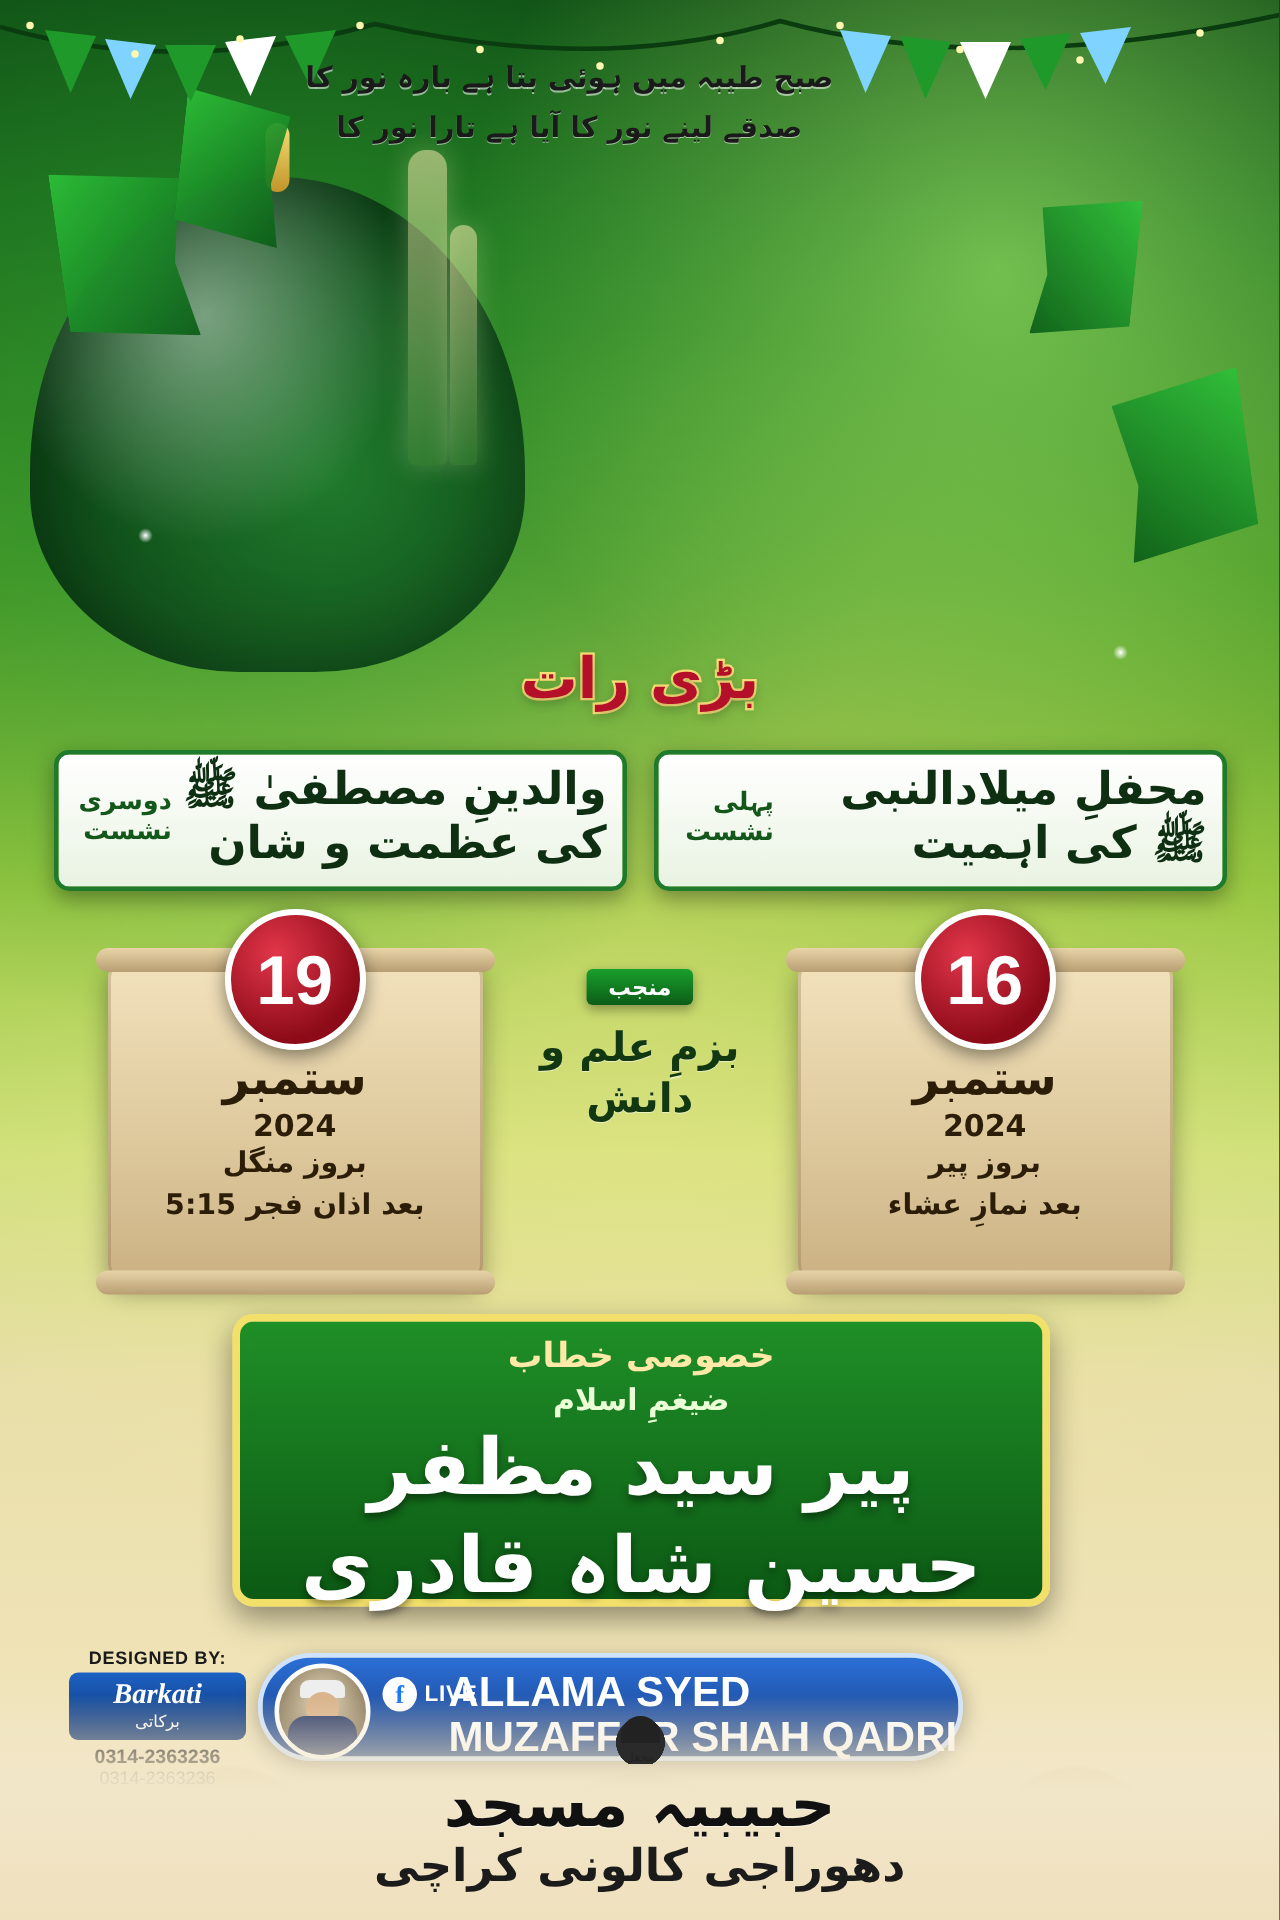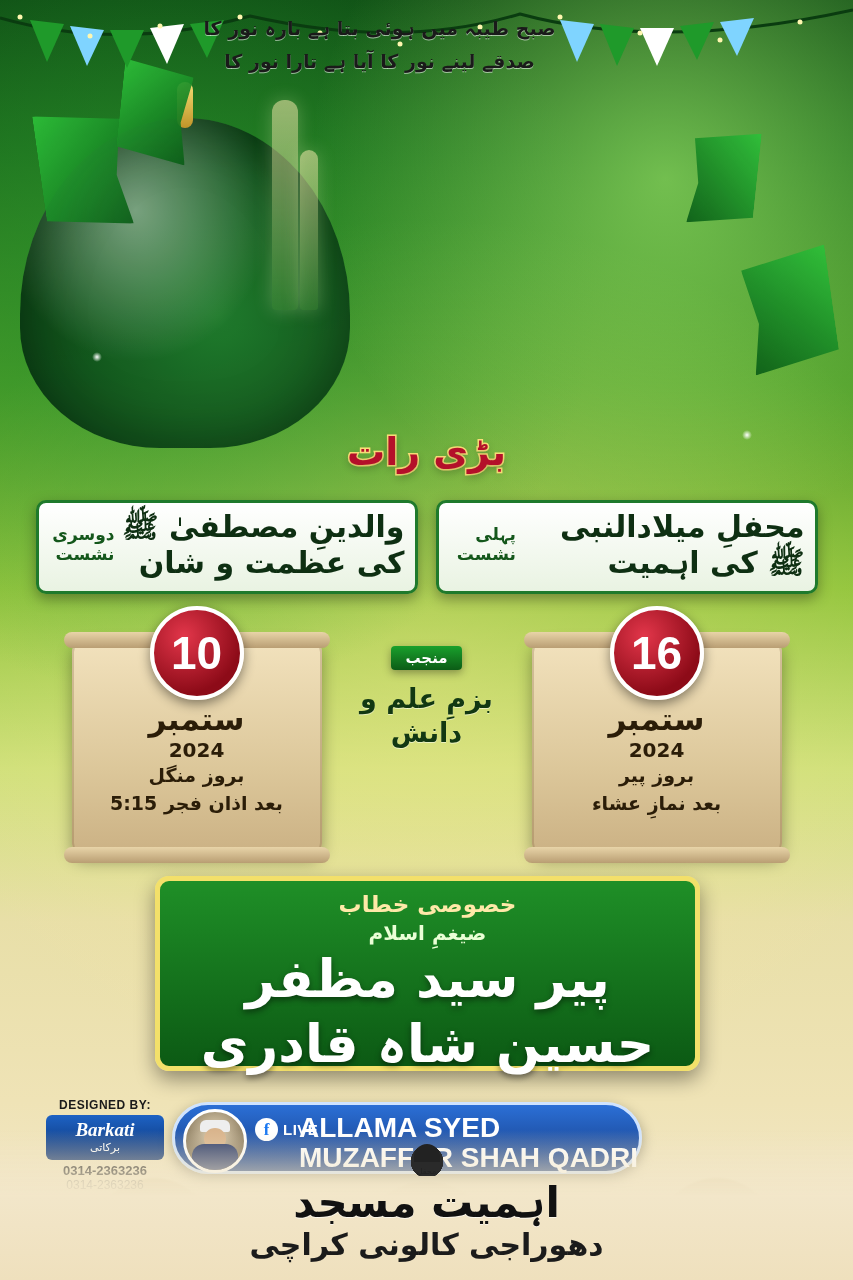--- a/index.html
+++ b/index.html
@@ -62,21 +62,21 @@
       radial-gradient(ellipse 26% 70% at 50% 105%, #d8c79c 0 40%, rgba(216,199,156,0) 41%),
       radial-gradient(ellipse 22% 60% at 84% 100%, #cdb98a 0 40%, rgba(205,185,138,0) 41%);
   }
   .sand{
     position:absolute; left:0; bottom:0; width:853px; height:150px;
     background:linear-gradient(180deg, rgba(244,234,208,0), #f2e6c9 45%, #efe0bd 100%);
   }
   
   .urdu { font-family: "DejaVu Sans", sans-serif; direction: rtl; unicode-bidi: bidi-override; }
   .couplet {
-    position:absolute; top:12px; left:0; width:759px;
+    position:absolute; top:36px; left:0; width:759px;
     text-align:center; color:#1a1a1a; font-size:19px; line-height:1.75;
     text-shadow: 0 1px 0 rgba(255,255,255,.55);
     font-weight:bold;
   }
   .title-wrap{
     position:absolute; top:120px; left:0; width:853px; text-align:center;
   }
   .title-main{
     font-size:150px; line-height:1.0; font-weight:bold;
     color:#b4102a;
@@ -320,21 +320,21 @@
         <div class="d-time">بعد نمازِ عشاء</div>
       </div>
     </div>
 
     <div class="mid-card">
       <div class="mid-tag urdu">منجب</div>
       <div class="mid-text urdu">بزمِ علم و دانش</div>
     </div>
 
     <div class="scroll">
-      <div class="badge">10</div>
+      <div class="badge">19</div>
       <div class="scroll-body urdu">
         <div class="d-month">ستمبر</div>
         <div class="d-year">2024</div>
         <div class="d-day">بروز منگل</div>
         <div class="d-time">بعد اذان فجر 5:15</div>
       </div>
     </div>
   </div>
 
   <div class="speaker">
@@ -368,17 +368,17 @@
       <div>MUZAFFAR SHAH QADRI</div>
     </div>
   </div>
 
   <div class="sand"></div>
   <div class="bottom">
     <div class="crest">
       <div class="dome2"></div>
       <div class="txt urdu">محفل</div>
     </div>
-    <div class="masjid-line urdu">اہمیت مسجد</div>
+    <div class="masjid-line urdu">حبیبیہ مسجد</div>
     <div class="masjid-sub urdu">دھوراجی کالونی کراچی</div>
   </div>
 
 </div>
 
 </body></html>

